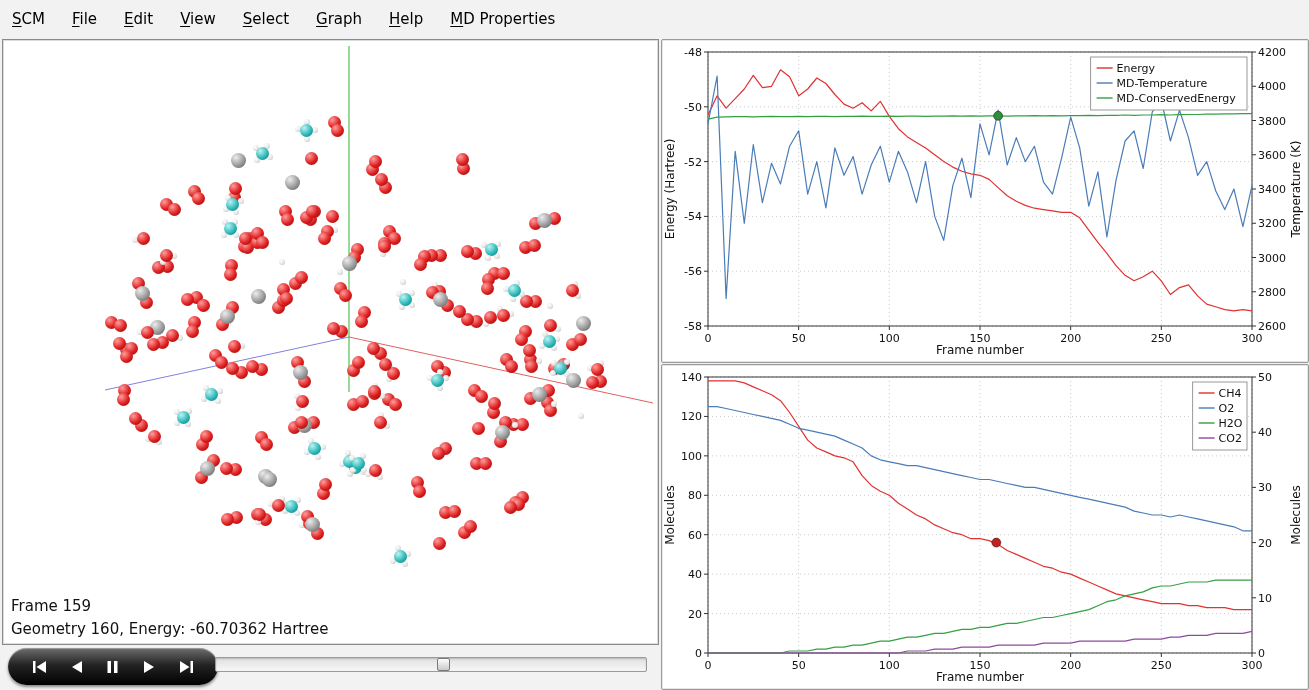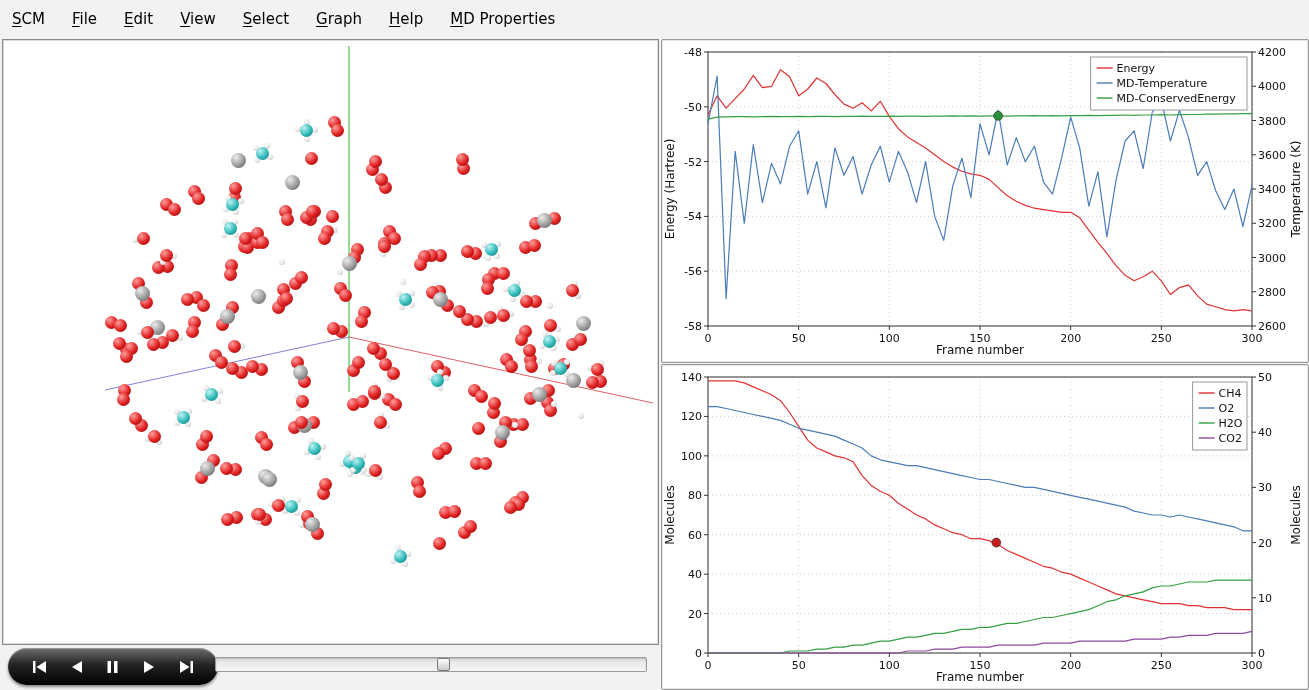--- a/index.html
+++ b/index.html
@@ -428,20 +428,24 @@
       <div class="atom a-o" style="left: 249.9px; top: 467.7px; width: 13px; height: 13px;"></div>
       <div class="atom a-h" style="left: 481.5px; top: 215.3px; width: 6px; height: 6px;"></div>
       <div class="atom a-h" style="left: 396.7px; top: 238.5px; width: 6px; height: 6px;"></div>
       <div class="atom a-h" style="left: 544.3px; top: 262.7px; width: 6px; height: 6px;"></div>
       <div class="atom a-h" style="left: 275.5px; top: 219px; width: 6px; height: 6px;"></div>
       <div class="atom a-h" style="left: 509.4px; top: 381.9px; width: 6px; height: 6px;"></div>
       <div class="atom a-h" style="left: 574.9px; top: 372.8px; width: 6px; height: 6px;"></div>
       <div class="atom a-h" style="left: 333.9px; top: 229px; width: 6px; height: 6px;"></div>
       <div class="atom a-h" style="left: 548.1px; top: 361.4px; width: 6px; height: 6px;"></div>
     </div>
+  <div id="frame-info">
+    <div>Frame 159</div>
+    <div>Geometry 160, Energy: -60.70362 Hartree</div>
+  </div>
 </div>
 
 <div id="pill">
   <button class="pbtn">
     <svg width="16" height="14">
         <rect x="1" y="1" width="2.5" height="12" fill="#fff"></rect>
         <polygon points="14,1 14,13 4.5,7" fill="#fff"></polygon>
       </svg>
   </button>
   <button class="pbtn">

